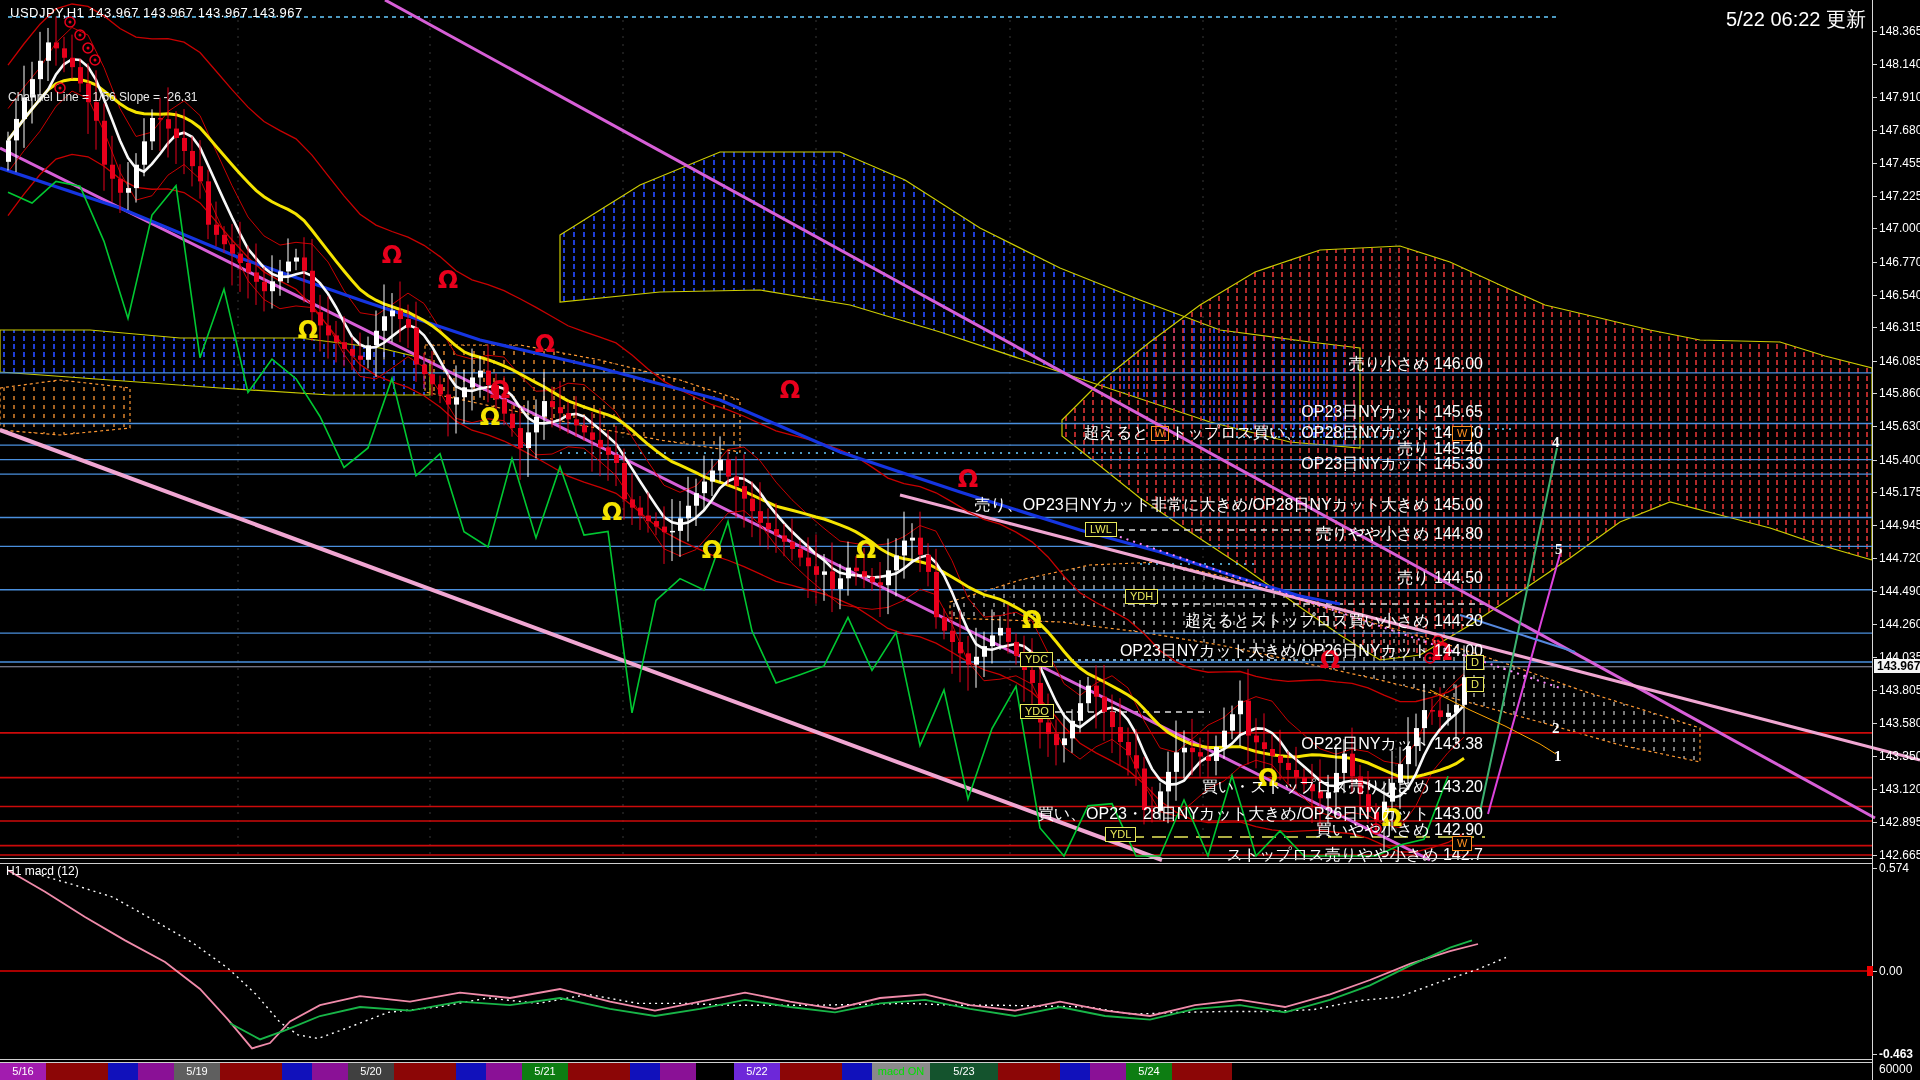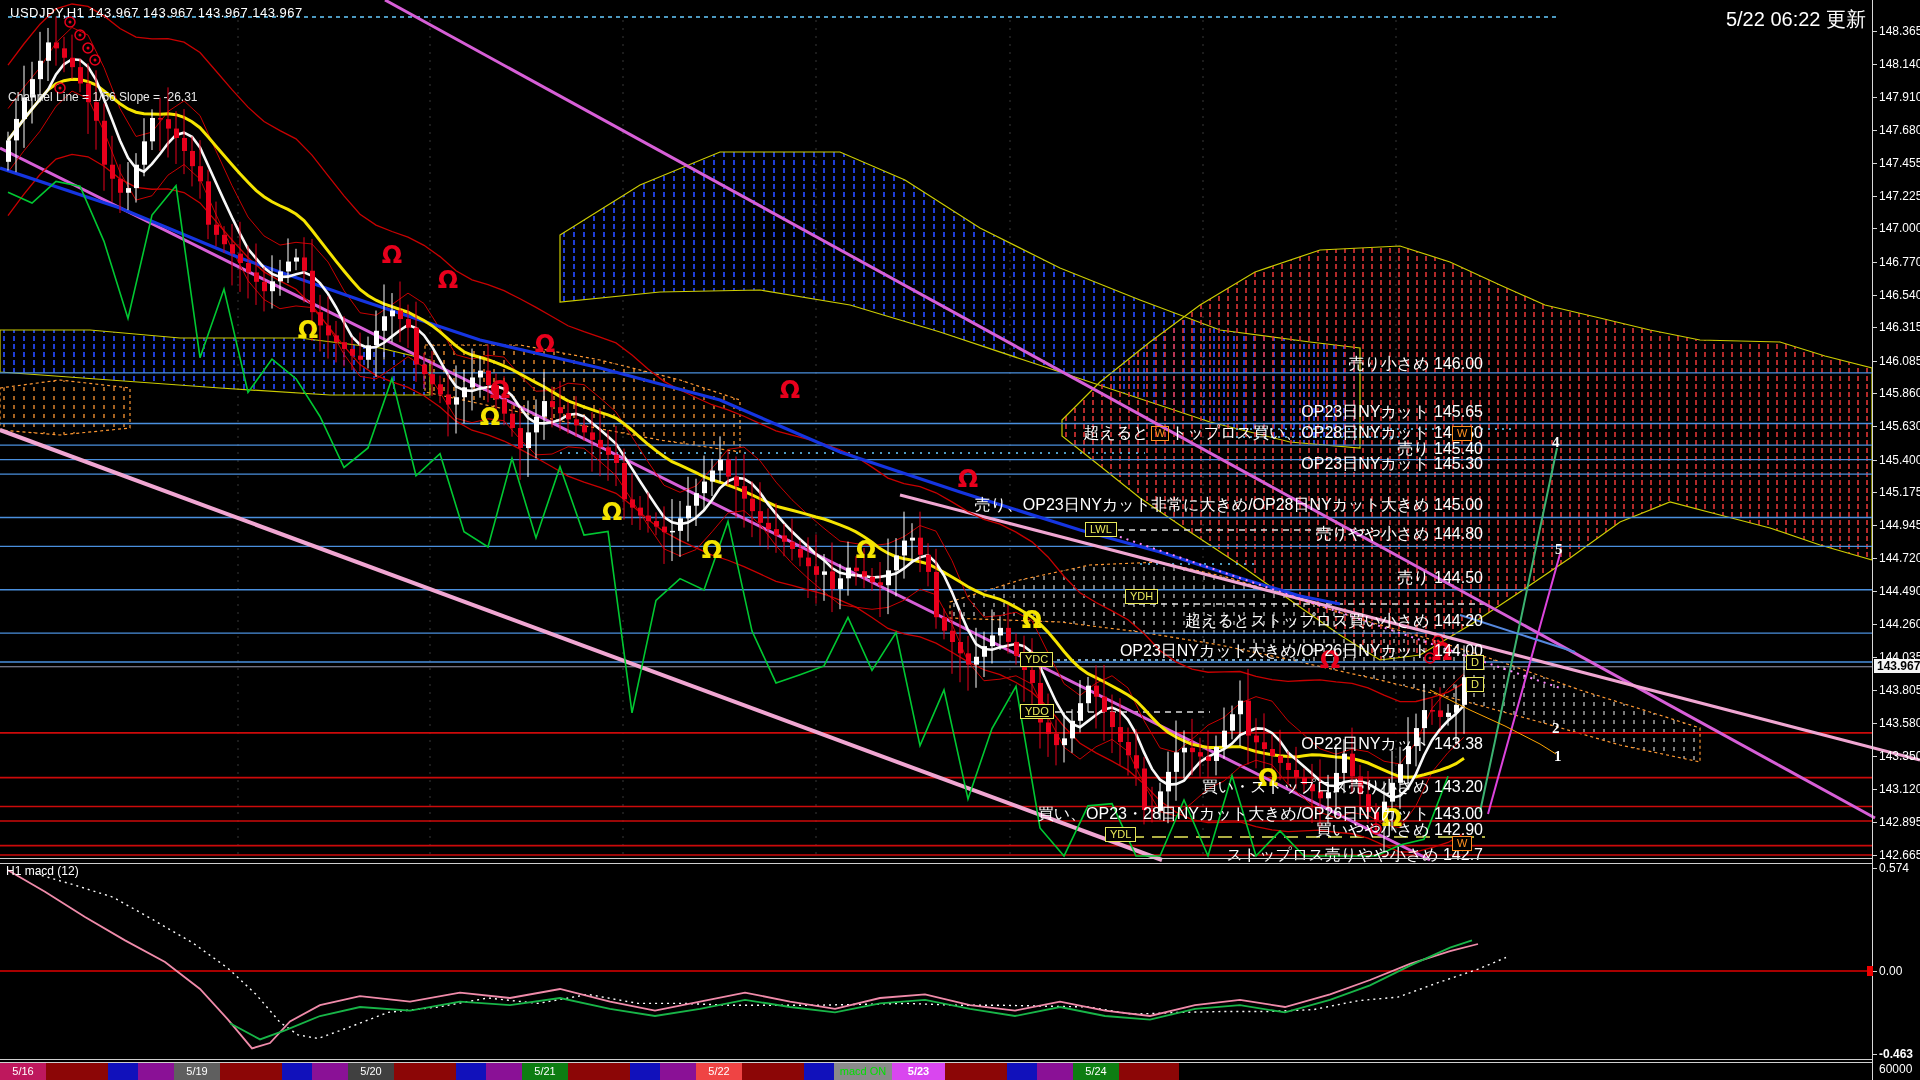--- a/index.html
+++ b/index.html
@@ -634,40 +634,40 @@
       <div class="tick-lbl" style="top: 860.68px;">0.574</div>
       <div class="tick-mark" style="top: 971px;"></div>
       <div class="tick-lbl" style="top: 964px;">0.00</div>
       <div id="zero-box" style="top: 966px;"></div>
       <div class="tick-mark" style="top: 1054.34px;"></div>
       <div class="tick-lbl" style="top: 1047.34px; font-weight: bold;">-0.463</div>
       <div class="tick-lbl" style="top: 1062px;">60000</div>
     </div>
 
   <div id="timeline" class="abs">
-      <div class="tl-seg" style="width: 46px; background: #be185d;">5/16</div>
+      <div class="tl-seg" style="width: 46px; background: #a21caf;">5/16</div>
       <div class="tl-seg" style="width: 62px; background: rgb(140, 6, 6);"></div>
       <div class="tl-seg" style="width: 30px; background: rgb(17, 17, 187);"></div>
       <div class="tl-seg" style="width: 36px; background: rgb(138, 17, 150);"></div>
       <div class="tl-seg" style="width: 46px; background: rgb(95, 95, 95);">5/19</div>
       <div class="tl-seg" style="width: 62px; background: rgb(140, 6, 6);"></div>
       <div class="tl-seg" style="width: 30px; background: rgb(17, 17, 187);"></div>
       <div class="tl-seg" style="width: 36px; background: rgb(138, 17, 150);"></div>
       <div class="tl-seg" style="width: 46px; background: #404040;">5/20</div>
       <div class="tl-seg" style="width: 62px; background: rgb(140, 6, 6);"></div>
       <div class="tl-seg" style="width: 30px; background: rgb(17, 17, 187);"></div>
       <div class="tl-seg" style="width: 36px; background: rgb(138, 17, 150);"></div>
       <div class="tl-seg" style="width: 46px; background: rgb(13, 125, 18);">5/21</div>
       <div class="tl-seg" style="width: 62px; background: rgb(140, 6, 6);"></div>
       <div class="tl-seg" style="width: 30px; background: rgb(17, 17, 187);"></div>
       <div class="tl-seg" style="width: 36px; background: rgb(138, 17, 150);"></div>
-      <div class="tl-seg" style="width: 46px; background: #ef4444;">5/22</div>
+      <div class="tl-seg" style="width: 46px; background: #6d28d9; margin-left: 38px;">5/22</div>
       <div class="tl-seg" style="width: 62px; background: rgb(140, 6, 6);"></div>
       <div class="tl-seg" style="width: 30px; background: rgb(17, 17, 187);"></div>
       <div class="tl-seg" style="width: 58px; background: rgb(138, 138, 138); color: rgb(0, 224, 0);">macd ON</div>
-      <div class="tl-seg" style="width: 53px; background: #d946ef; font-weight: bold;">5/23</div>
+      <div class="tl-seg" style="width: 68px; background: #14532d;">5/23</div>
       <div class="tl-seg" style="width: 62px; background: rgb(140, 6, 6);"></div>
       <div class="tl-seg" style="width: 30px; background: rgb(17, 17, 187);"></div>
       <div class="tl-seg" style="width: 36px; background: rgb(138, 17, 150);"></div>
       <div class="tl-seg" style="width: 46px; background: rgb(13, 125, 18);">5/24</div>
       <div class="tl-seg" style="width: 60px; background: rgb(140, 6, 6);"></div>
     </div>
 </div>
 
 </body></html>

